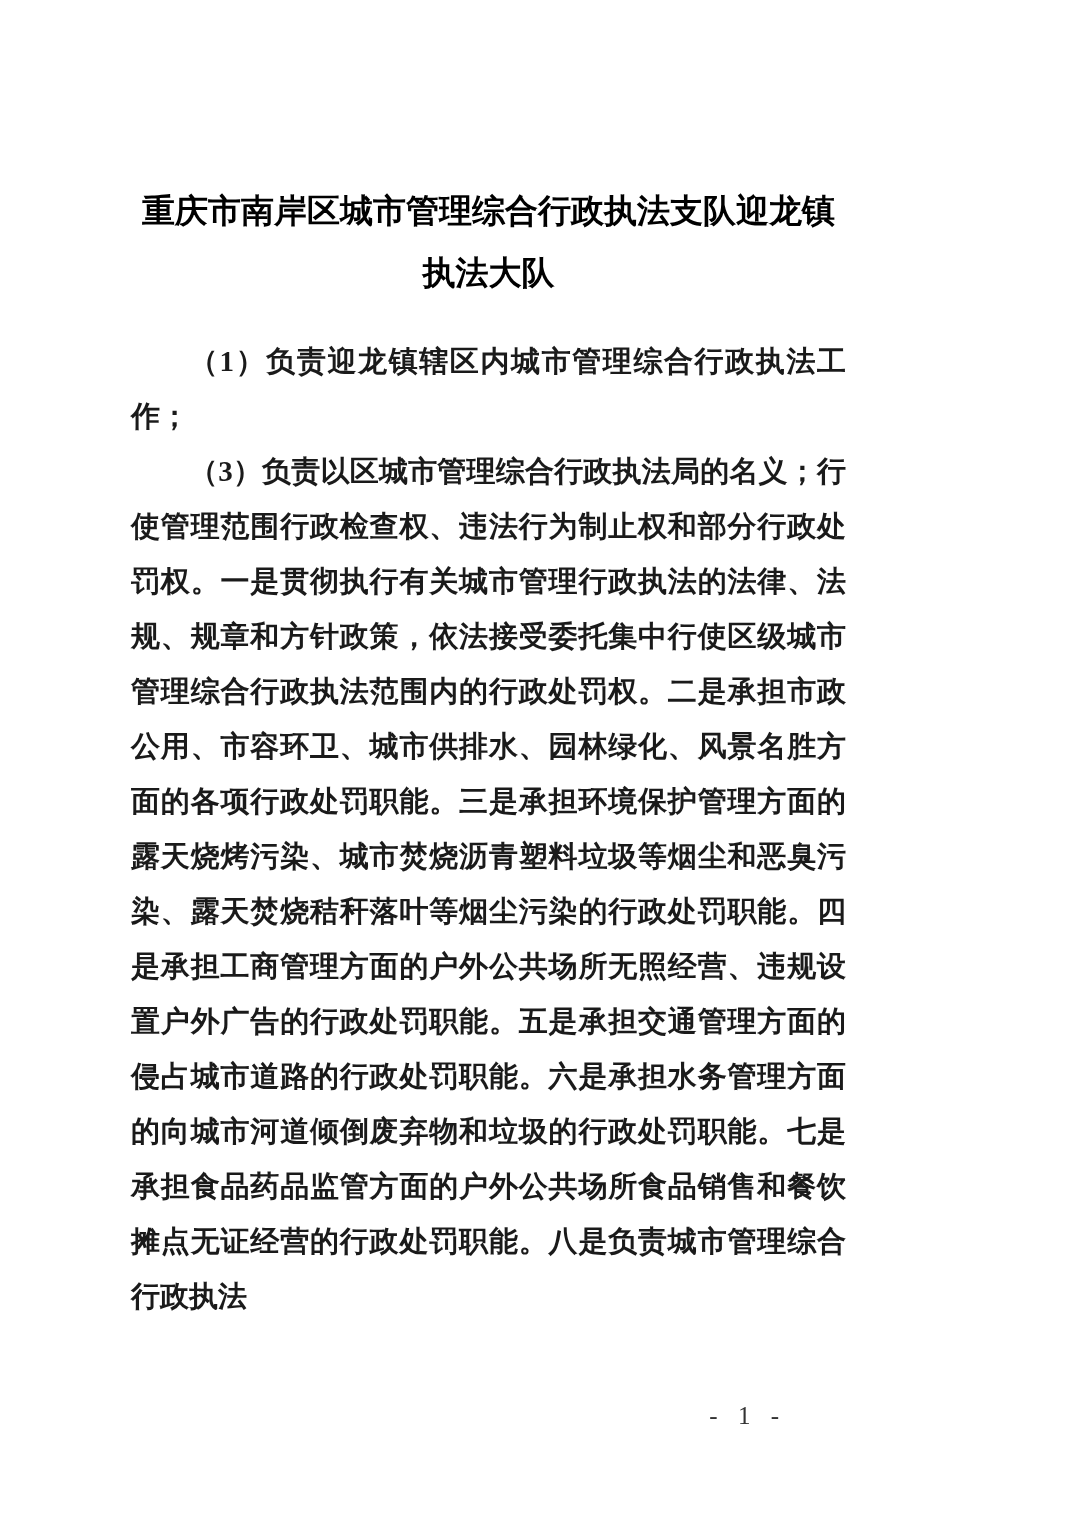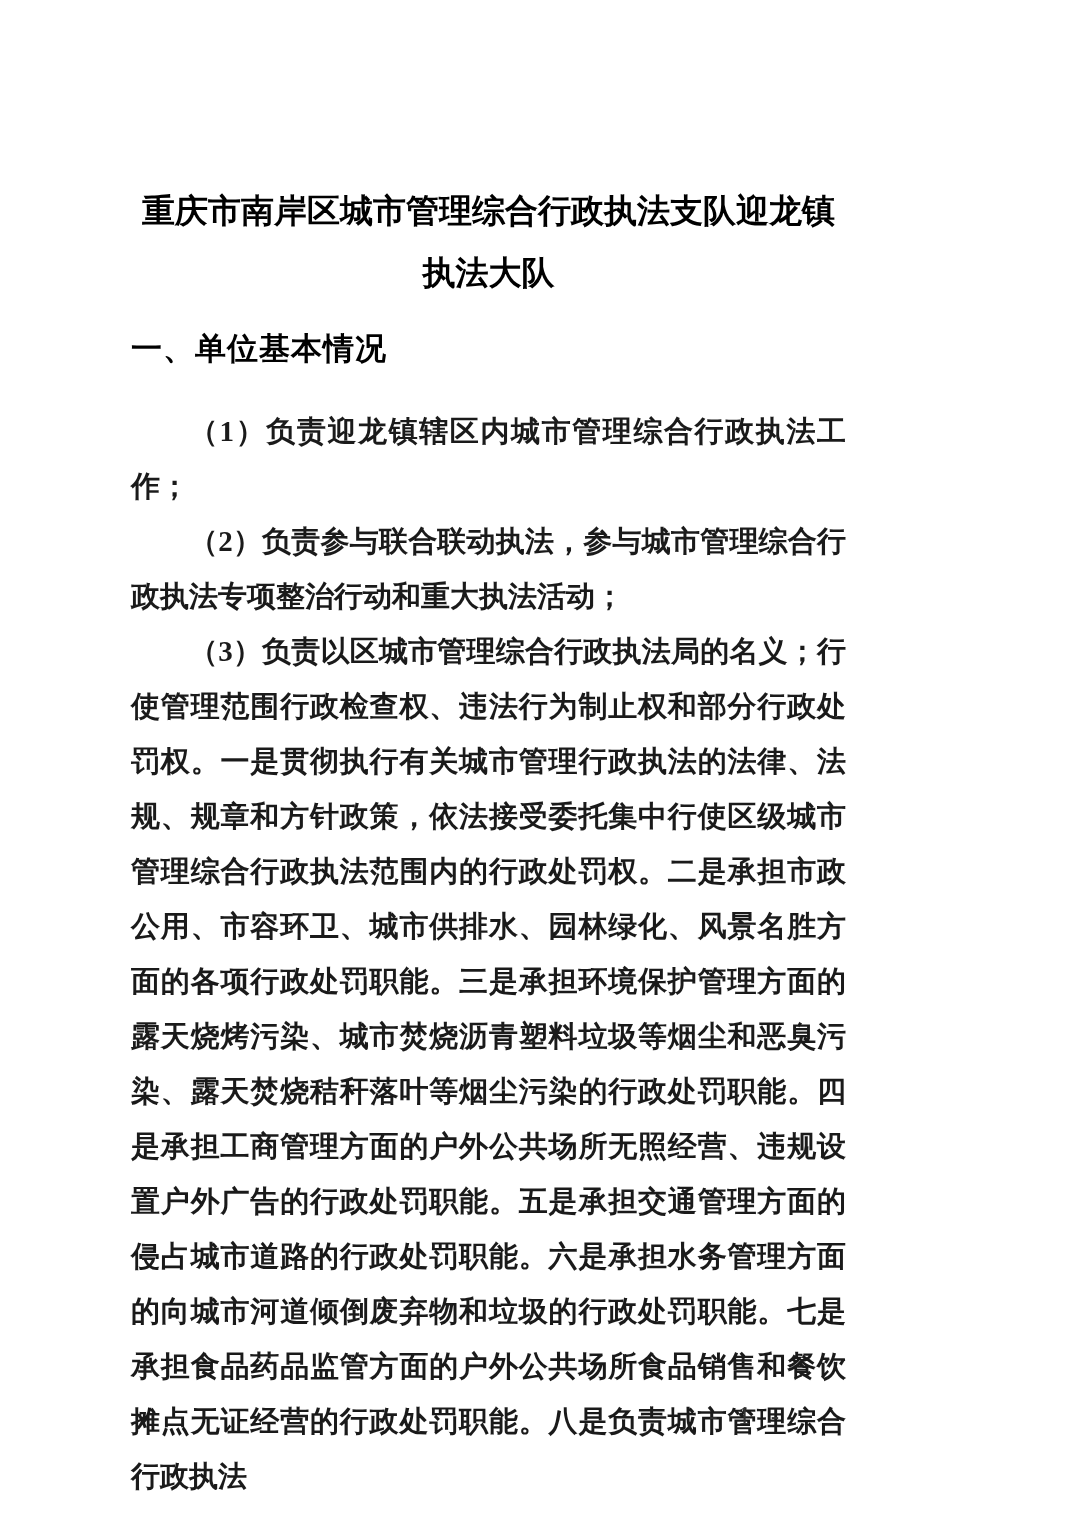--- a/index.html
+++ b/index.html
@@ -79,24 +79,22 @@
 </style>
 </head>
 <body>
 
 <div class="page">
 
   <h1 class="doc-title">
     <span class="title-line">重庆市南岸区城市管理综合行政执法支队迎龙镇执法大队</span>
   </h1>
 
-  <h2 class="section-heading">一、单位基本情况</h2>
 
 
   <div class="body-paragraphs">
     <p>（1）负责迎龙镇辖区内城市管理综合行政执法工作；</p>
-    <p>（2）负责参与联合联动执法，参与城市管理综合行政执法专项整治行动和重大执法活动；</p>
     <p>（3）负责以区城市管理综合行政执法局的名义；行使管理范围行政检查权、违法行为制止权和部分行政处罚权。一是贯彻执行有关城市管理行政执法的法律、法规、规章和方针政策，依法接受委托集中行使区级城市管理综合行政执法范围内的行政处罚权。二是承担市政公用、市容环卫、城市供排水、园林绿化、风景名胜方面的各项行政处罚职能。三是承担环境保护管理方面的露天烧烤污染、城市焚烧沥青塑料垃圾等烟尘和恶臭污染、露天焚烧秸秆落叶等烟尘污染的行政处罚职能。四是承担工商管理方面的户外公共场所无照经营、违规设置户外广告的行政处罚职能。五是承担交通管理方面的侵占城市道路的行政处罚职能。六是承担水务管理方面的向城市河道倾倒废弃物和垃圾的行政处罚职能。七是承担食品药品监管方面的户外公共场所食品销售和餐饮摊点无证经营的行政处罚职能。八是负责城市管理综合行政执法</p>
   </div>
 
   <div class="page-number">- 1 -</div>
 
 </div>
 
 </body></html>

